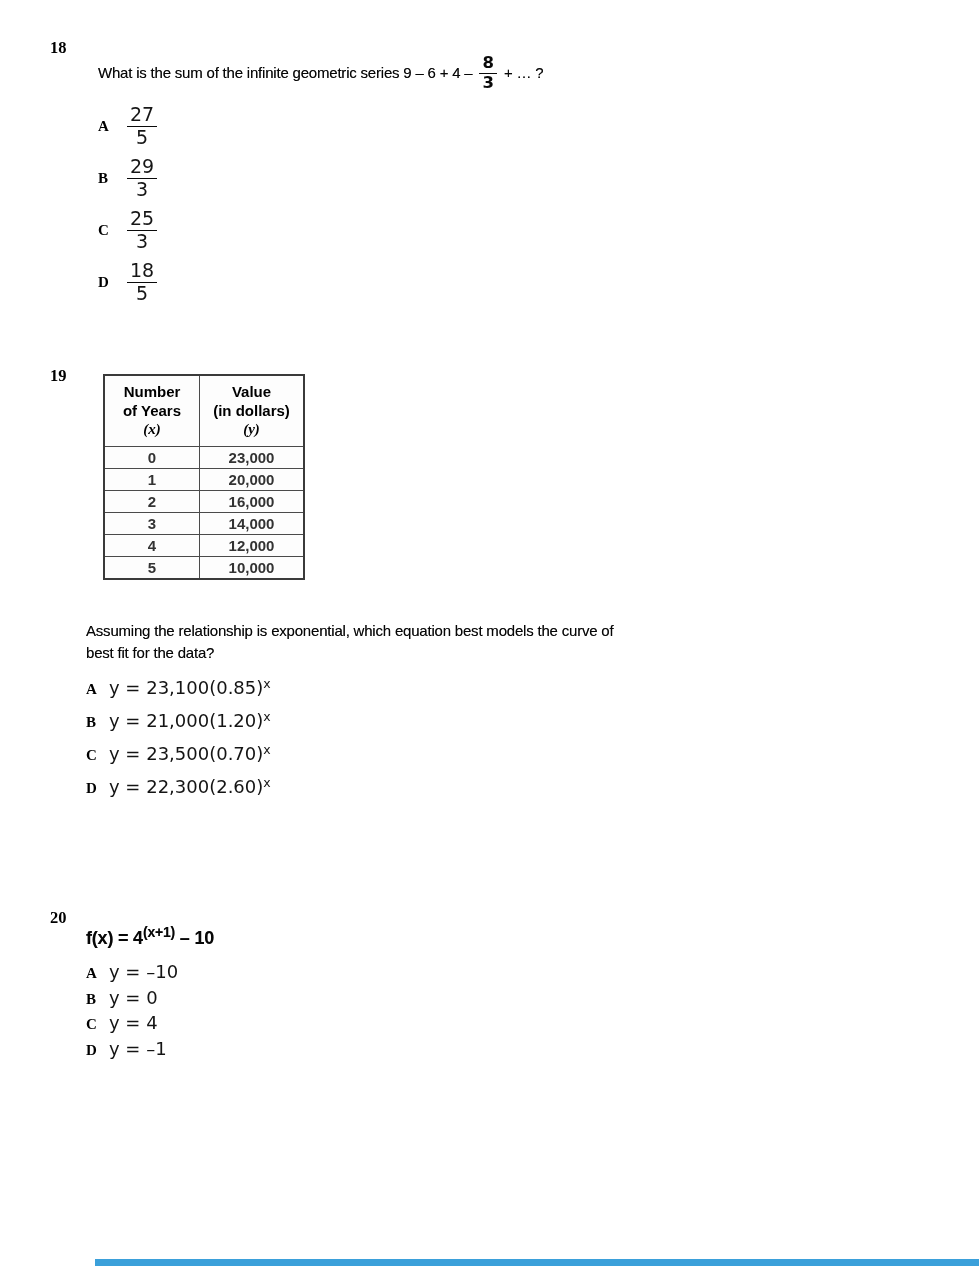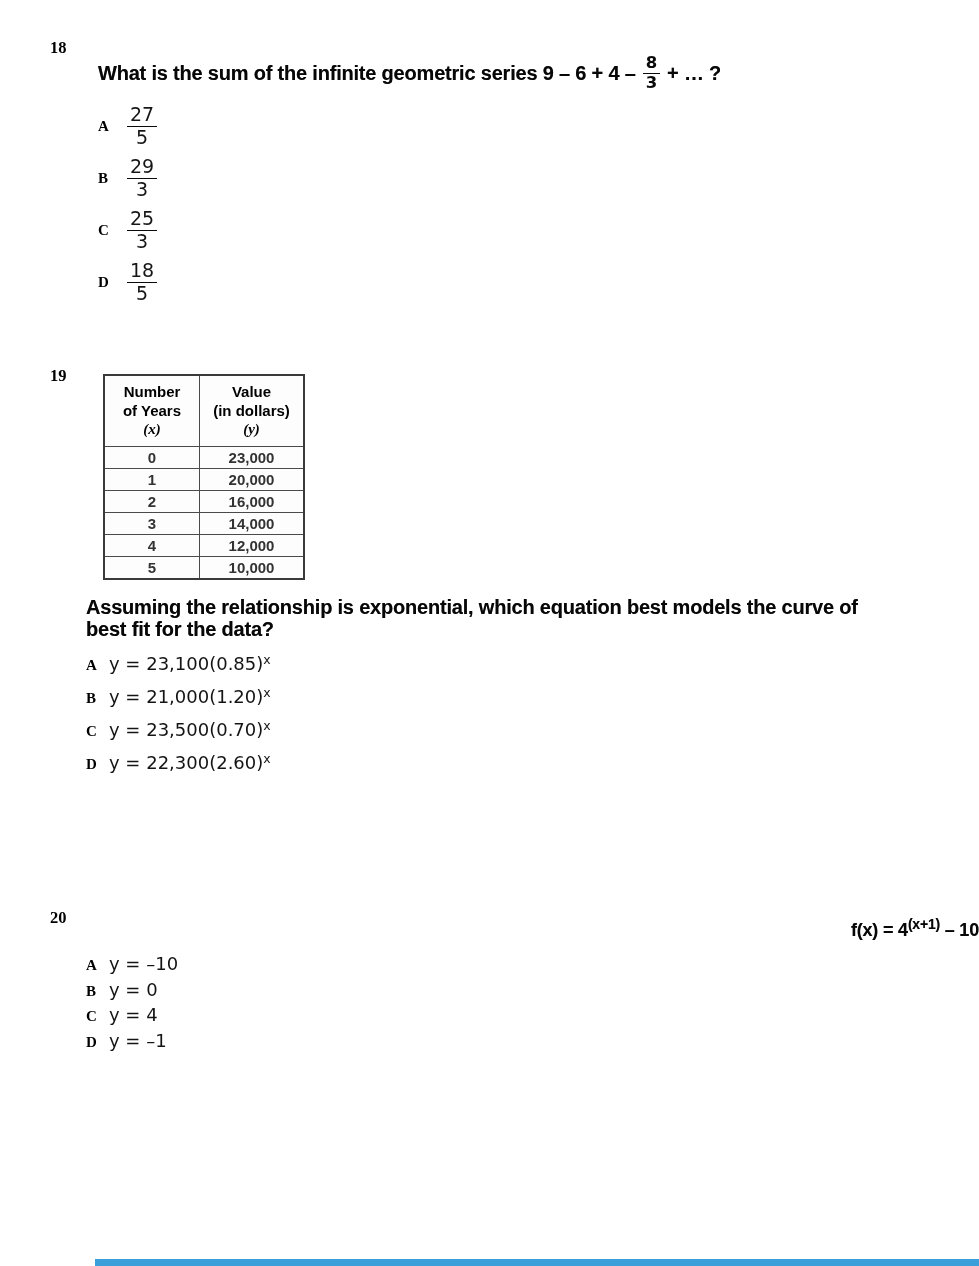--- a/index.html
+++ b/index.html
@@ -12,21 +12,21 @@
   #q19 { top:366px; }
   #q20 { top:908px; }
 
   .qnum {
     position:absolute; left:50px; top:0;
     font-family:"Liberation Serif", serif; font-weight:700; font-size:16.5px; color:#000;
   }
   .qbody { margin-left:86px; }
 
   .ptext, .prompt-line {
-    font-weight:700; font-size:20px; letter-spacing:-0.2px; color:#070707;
+    font-weight:400; font-size:15px; letter-spacing:-0.2px; color:#070707;
     text-shadow:0 0 0.6px rgba(0,0,0,0.5); line-height:22px;
   }
   .prompt-line { display:block; }
 
   
   .frac { display:inline-flex; flex-direction:column; text-align:center;
           font-family:"DejaVu Sans", sans-serif; }
   .frac span { display:block; padding:0 3px; line-height:1.12; }
   .frac .den { border-top:1.7px solid #0a0a0a; }
   .frac-bold { font-weight:700; font-size:16.5px; }
@@ -45,34 +45,34 @@
   
   .tbl-wrap { margin-left:17px; margin-top:8px; filter:blur(0.35px); }
   table.values { border-collapse:collapse; background:#fdfdfd; border:2.2px solid #3a3a3a; }
   table.values th, table.values td { border:1.6px solid #4a4a4a; text-align:center; vertical-align:middle; }
   table.values th { width:86px; height:66px; font-size:15px; font-weight:700; line-height:1.25;
                     color:#000000; padding:2px 4px; }
   table.values th.col2 { width:95px; }
   .hvar { font-family:"Liberation Serif", serif; font-style:italic; font-weight:700; }
   table.values td { height:21px; font-size:15px; font-weight:700; color:#333; padding:0 4px; }
 
-  .prompt19 { margin-top:16px; width:800px; }
+  .prompt19 { margin-top:40px; width:800px; }
   .prompt20 { margin-top:2px; width:790px; }
 
   
   .choices-eq { margin-top:10px; }
   .choice-eq { display:flex; align-items:baseline; gap:7px; margin-bottom:9px; }
   .eqtext { font-family:"DejaVu Sans", sans-serif; font-size:18px; color:#141414; line-height:19px; }
   .sup { font-size:12.5px; vertical-align:6px; }
 
   .choices-eq20 { margin-top:12px; }
   .choices-eq20 .choice-eq { margin-bottom:5.5px; }
 
-  .fx-line { margin-top:4px; font-weight:700; font-size:18px; letter-spacing:-0.2px;
-             color:#070707; text-shadow:0 0 0.6px rgba(0,0,0,0.5); line-height:24px;text-align:right; }
+  .fx-line { margin-top:12px; font-weight:700; font-size:18px; letter-spacing:-0.2px;
+             color:#070707; text-shadow:0 0 0.6px rgba(0,0,0,0.5); line-height:24px; }
   .sup-bold { font-size:14px; vertical-align:7px; font-weight:700; }
 
   .bottom-bar { position:absolute; left:95px; right:0; bottom:0; height:7px; }
 </style>
 </head>
 <body>
 
 <div class="page">
 
   <section class="question" id="q18">

